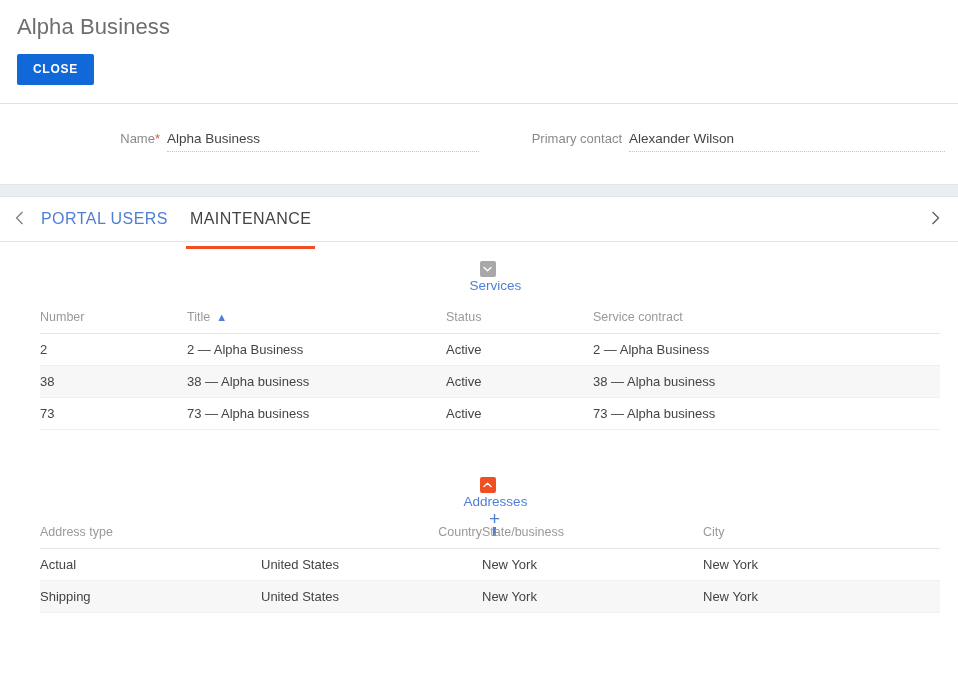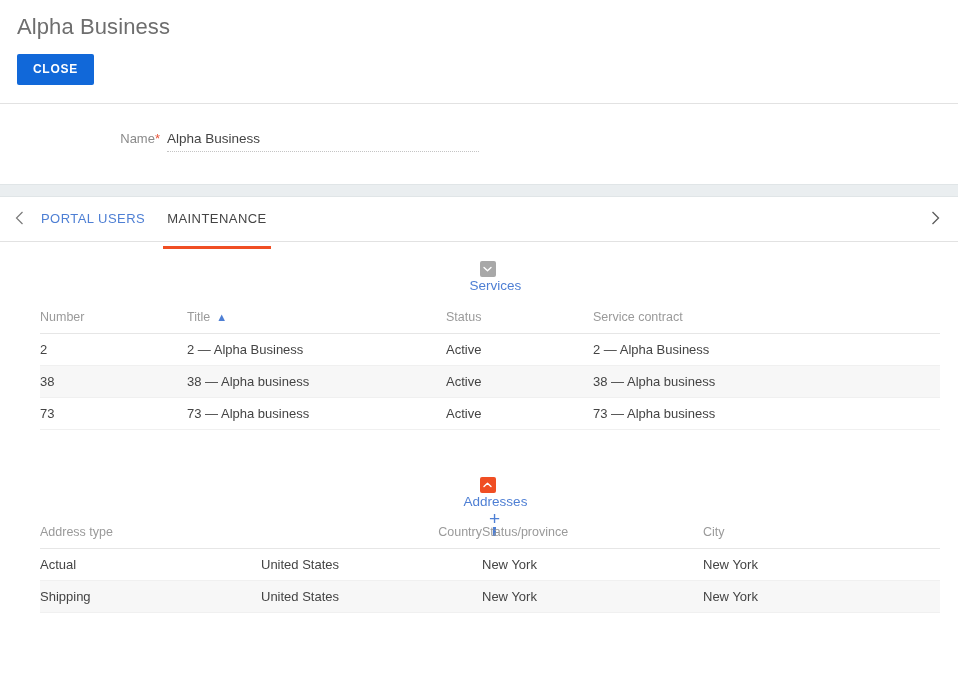--- a/index.html
+++ b/index.html
@@ -119,21 +119,21 @@
     user-select: none;
     line-height: 1;
   }
   .tab-nav-arrow.left { margin-left: 8px; }
   .tab-nav-arrow.right {
     position: absolute;
     right: 12px;
     top: 14px;
   }
   .tab-item {
-    font-size: 13px;
+    font-size: 16px;
     letter-spacing: 0.45px;
     padding: 8px 11px;
     height: 44px;
     line-height: 44px;
     cursor: pointer;
     color: #4e7fd4;
     position: relative;
     white-space: nowrap;
   }
   .tab-item.active {
@@ -273,20 +273,26 @@
     <div class="form-row">
       <div class="form-label">
         <span>Name</span><span class="req-star">*</span>
       </div>
       <div class="form-value" placeholder="">Alpha Business</div>
     </div>
 
 
   </div>
 
+  <div class="form-col right">
+    <div class="form-row">
+      <div class="form-label">Primary contact</div>
+      <div class="form-value" placeholder="">Alexander Wilson</div>
+    </div>
+  </div>
 </div>
 
 <div class="band-separator"></div>
 
 <div class="tab-bar">
   <div class="tab-nav-arrow left">
     <svg width="9" height="14" viewBox="0 0 9 14" aria-hidden="true">
       <path d="M7.5 1 L1.5 7 L7.5 13" fill="none" stroke="#7a7a7a" stroke-width="1.2"></path>
     </svg>
   </div>
@@ -355,21 +361,21 @@
       <i></i>
       <i></i>
     </div>
   </div>
 
   <table class="data-table addresses-table">
     <thead>
       <tr>
         <th>Address type</th>
         <th>Country</th>
-        <th>Status/province</th>
+        <th>State/business</th>
         <th>City</th>
       </tr>
     </thead>
     <tbody>
       <tr>
         <td>Actual</td>
         <td>United States</td>
         <td>New York</td>
         <td>New York</td>
       </tr>

